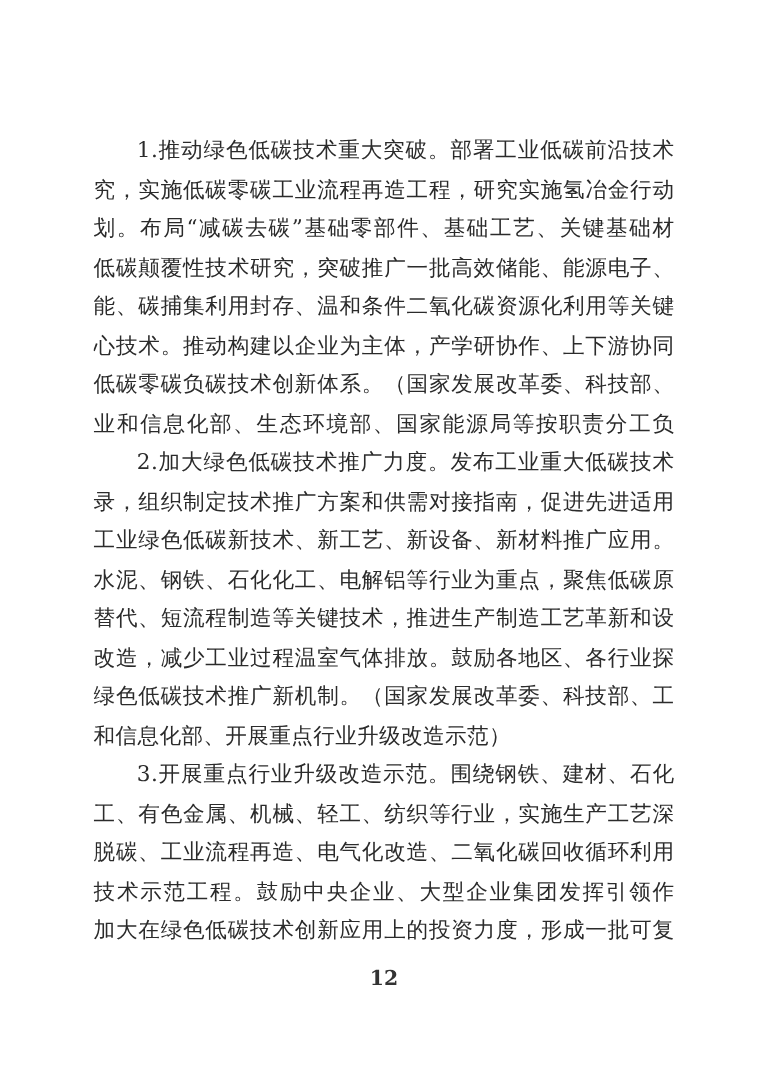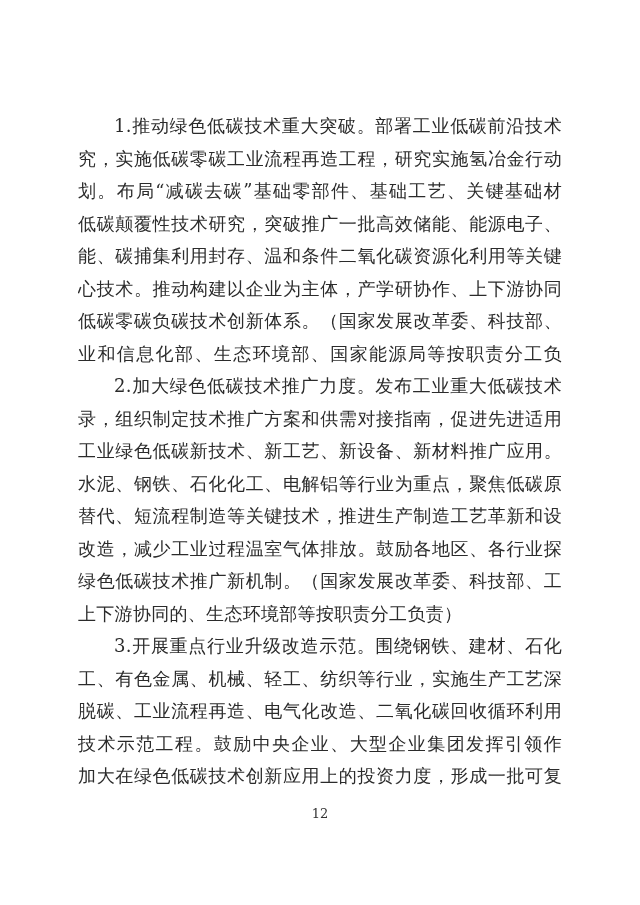--- a/index.html
+++ b/index.html
@@ -38,23 +38,24 @@
   }
   .line.indent {
     text-indent: 2em;
   }
   .page-number {
     position: absolute;
     left: 0;
     right: 0;
     top: 806px;
     text-align: center;
-    font-size: 13px;
+    font-size: 17px;
     color: #333333;
     font-family: "DejaVu Serif", "Liberation Serif", serif;
+    font-weight: bold;
   }
 </style>
 </head>
 <body>
 
 <div class="page">
   <div class="content">
 
   <div class="line indent just">1.推动绿色低碳技术重大突破。部署工业低碳前沿技术研</div>
       <div class="line just">究，实施低碳零碳工业流程再造工程，研究实施氢冶金行动计</div>
@@ -64,21 +65,21 @@
       <div class="line just">心技术。推动构建以企业为主体，产学研协作、上下游协同的</div>
       <div class="line just">低碳零碳负碳技术创新体系。（国家发展改革委、科技部、工</div>
       <div class="line just">业和信息化部、生态环境部、国家能源局等按职责分工负责）</div>
       <div class="line indent just">2.加大绿色低碳技术推广力度。发布工业重大低碳技术目</div>
       <div class="line just">录，组织制定技术推广方案和供需对接指南，促进先进适用的</div>
       <div class="line just">工业绿色低碳新技术、新工艺、新设备、新材料推广应用。以</div>
       <div class="line just">水泥、钢铁、石化化工、电解铝等行业为重点，聚焦低碳原料</div>
       <div class="line just">替代、短流程制造等关键技术，推进生产制造工艺革新和设备</div>
       <div class="line just">改造，减少工业过程温室气体排放。鼓励各地区、各行业探索</div>
       <div class="line just">绿色低碳技术推广新机制。（国家发展改革委、科技部、工业</div>
-      <div class="line">上下游协同的、生态环境部等按职责分工负责）</div>
+      <div class="line">和信息化部、开展重点行业升级改造示范）</div>
       <div class="line indent just">3.开展重点行业升级改造示范。围绕钢铁、建材、石化化</div>
       <div class="line just">工、有色金属、机械、轻工、纺织等行业，实施生产工艺深度</div>
       <div class="line just">脱碳、工业流程再造、电气化改造、二氧化碳回收循环利用等</div>
       <div class="line just">技术示范工程。鼓励中央企业、大型企业集团发挥引领作用，</div>
       <div class="line just">加大在绿色低碳技术创新应用上的投资力度，形成一批可复制</div>
     </div>
   <div class="page-number">12</div>
 </div>
 
 </body></html>

